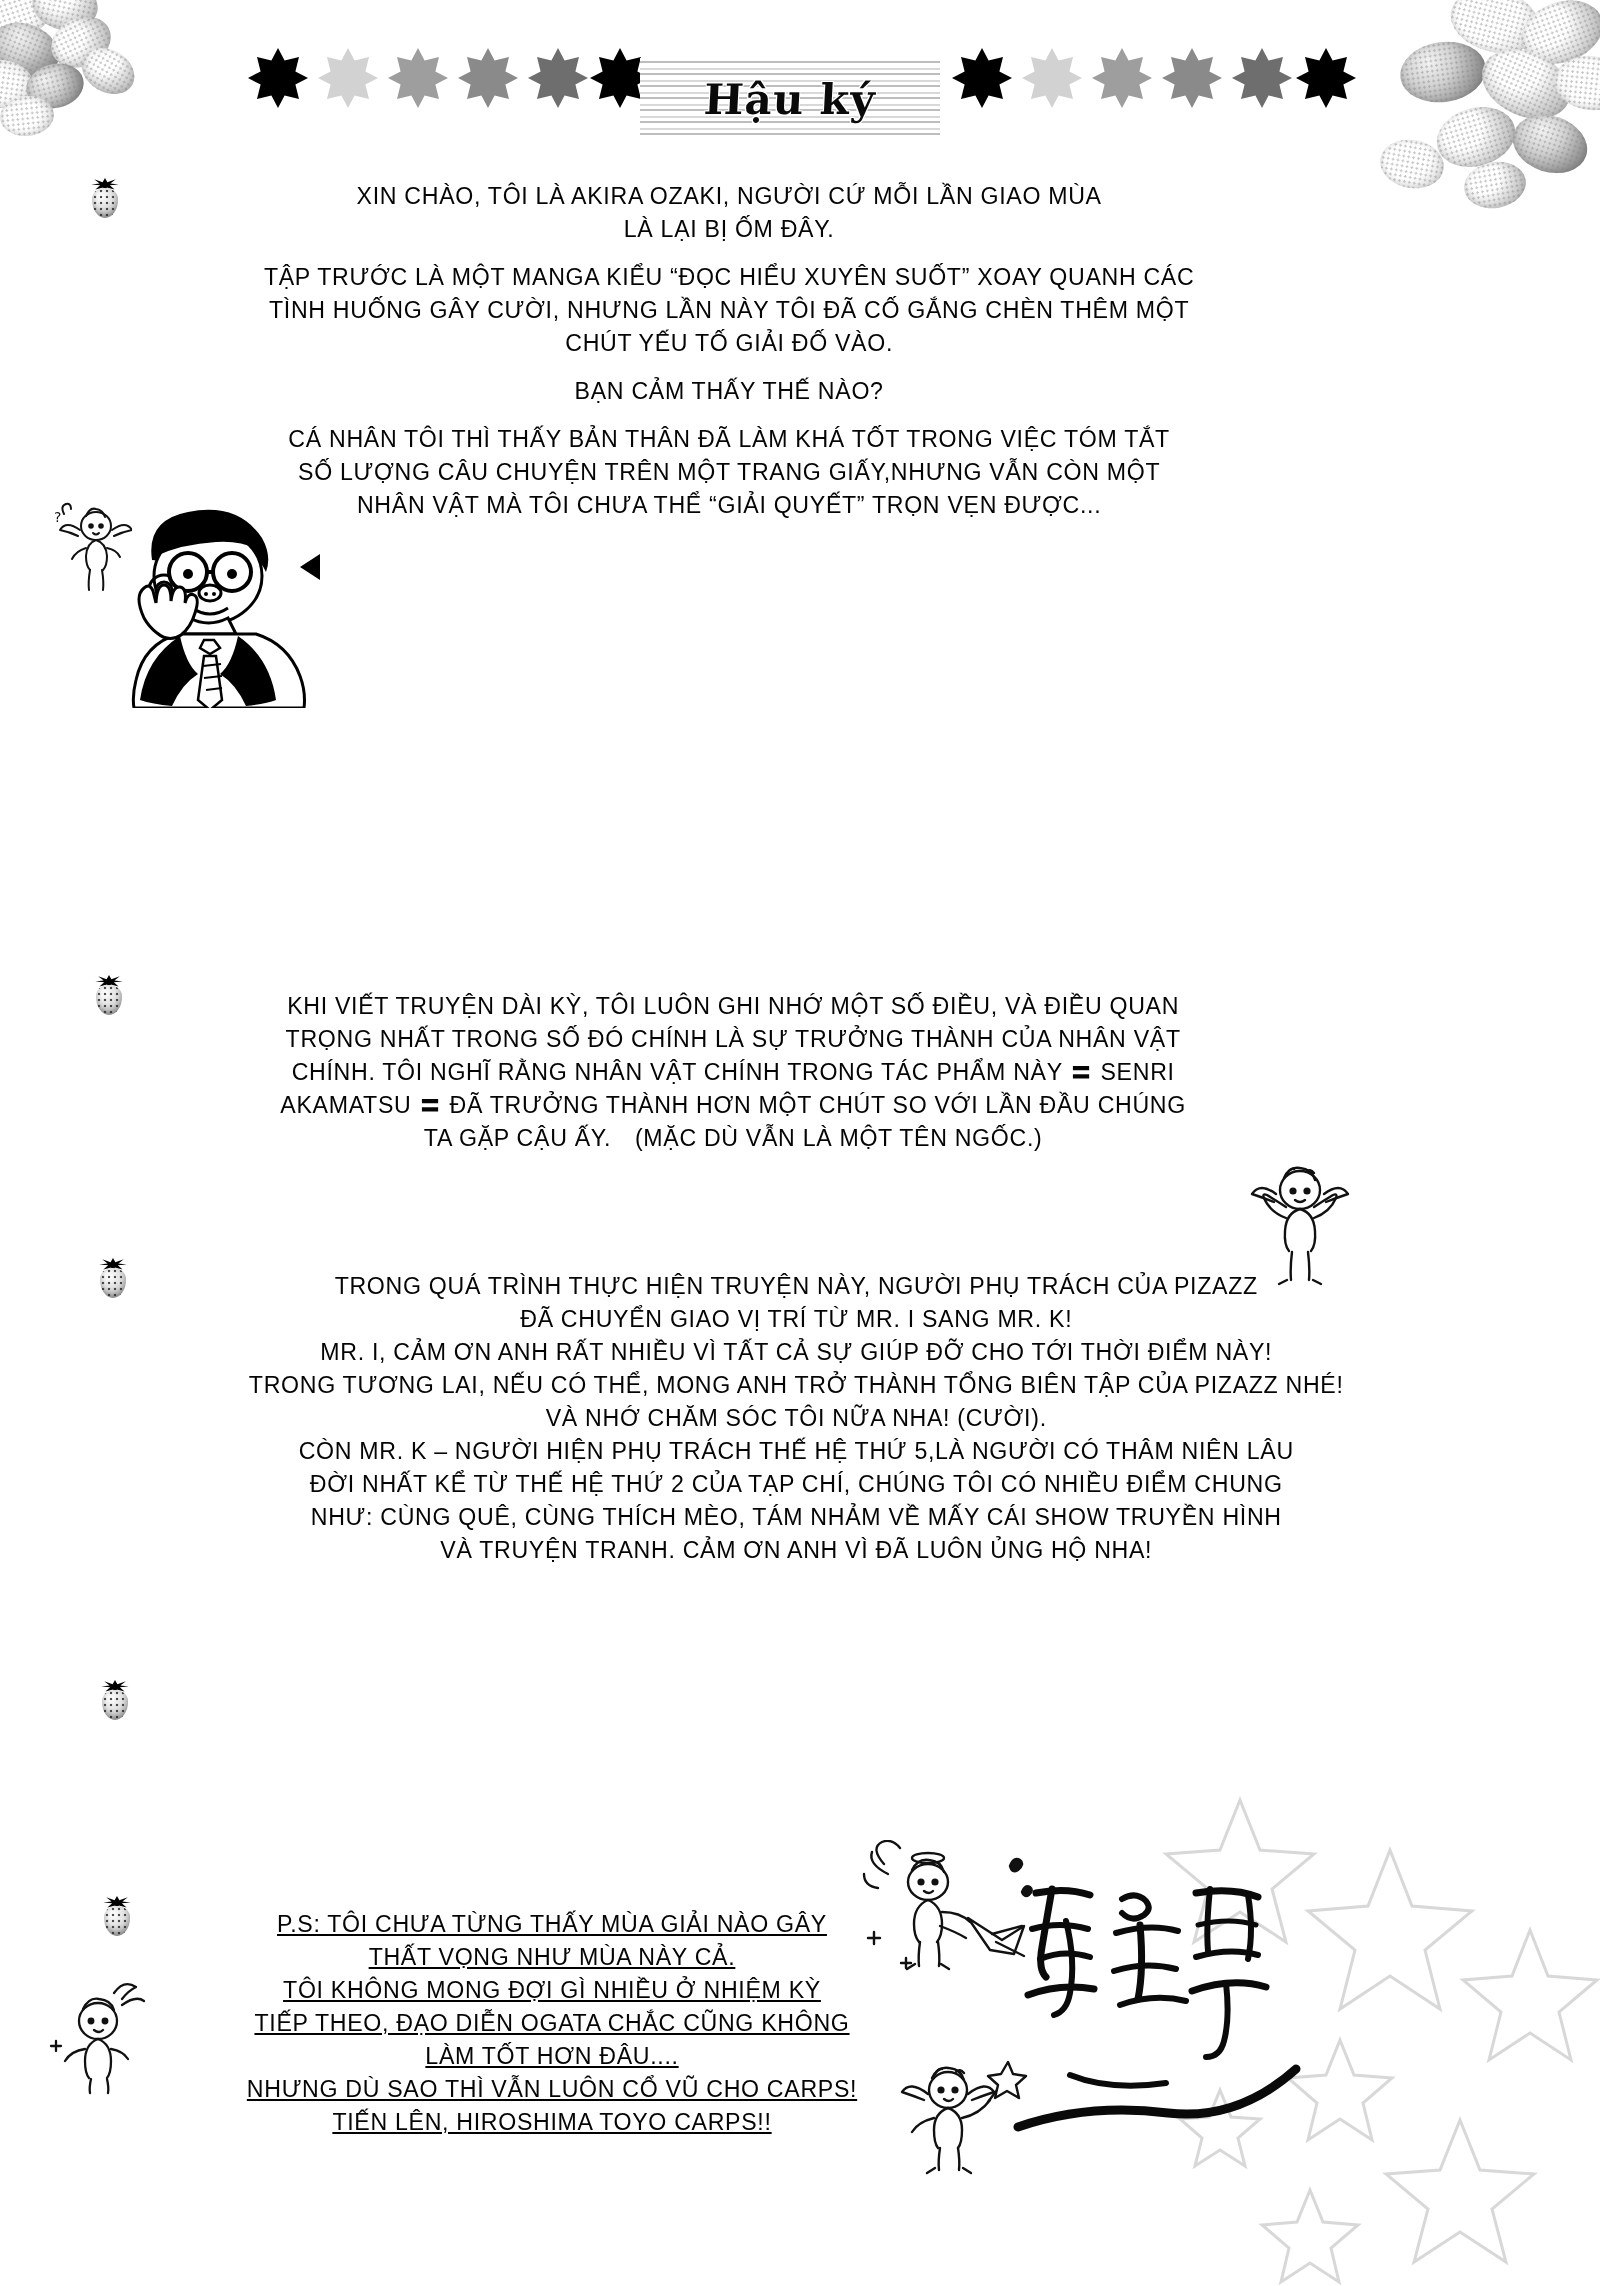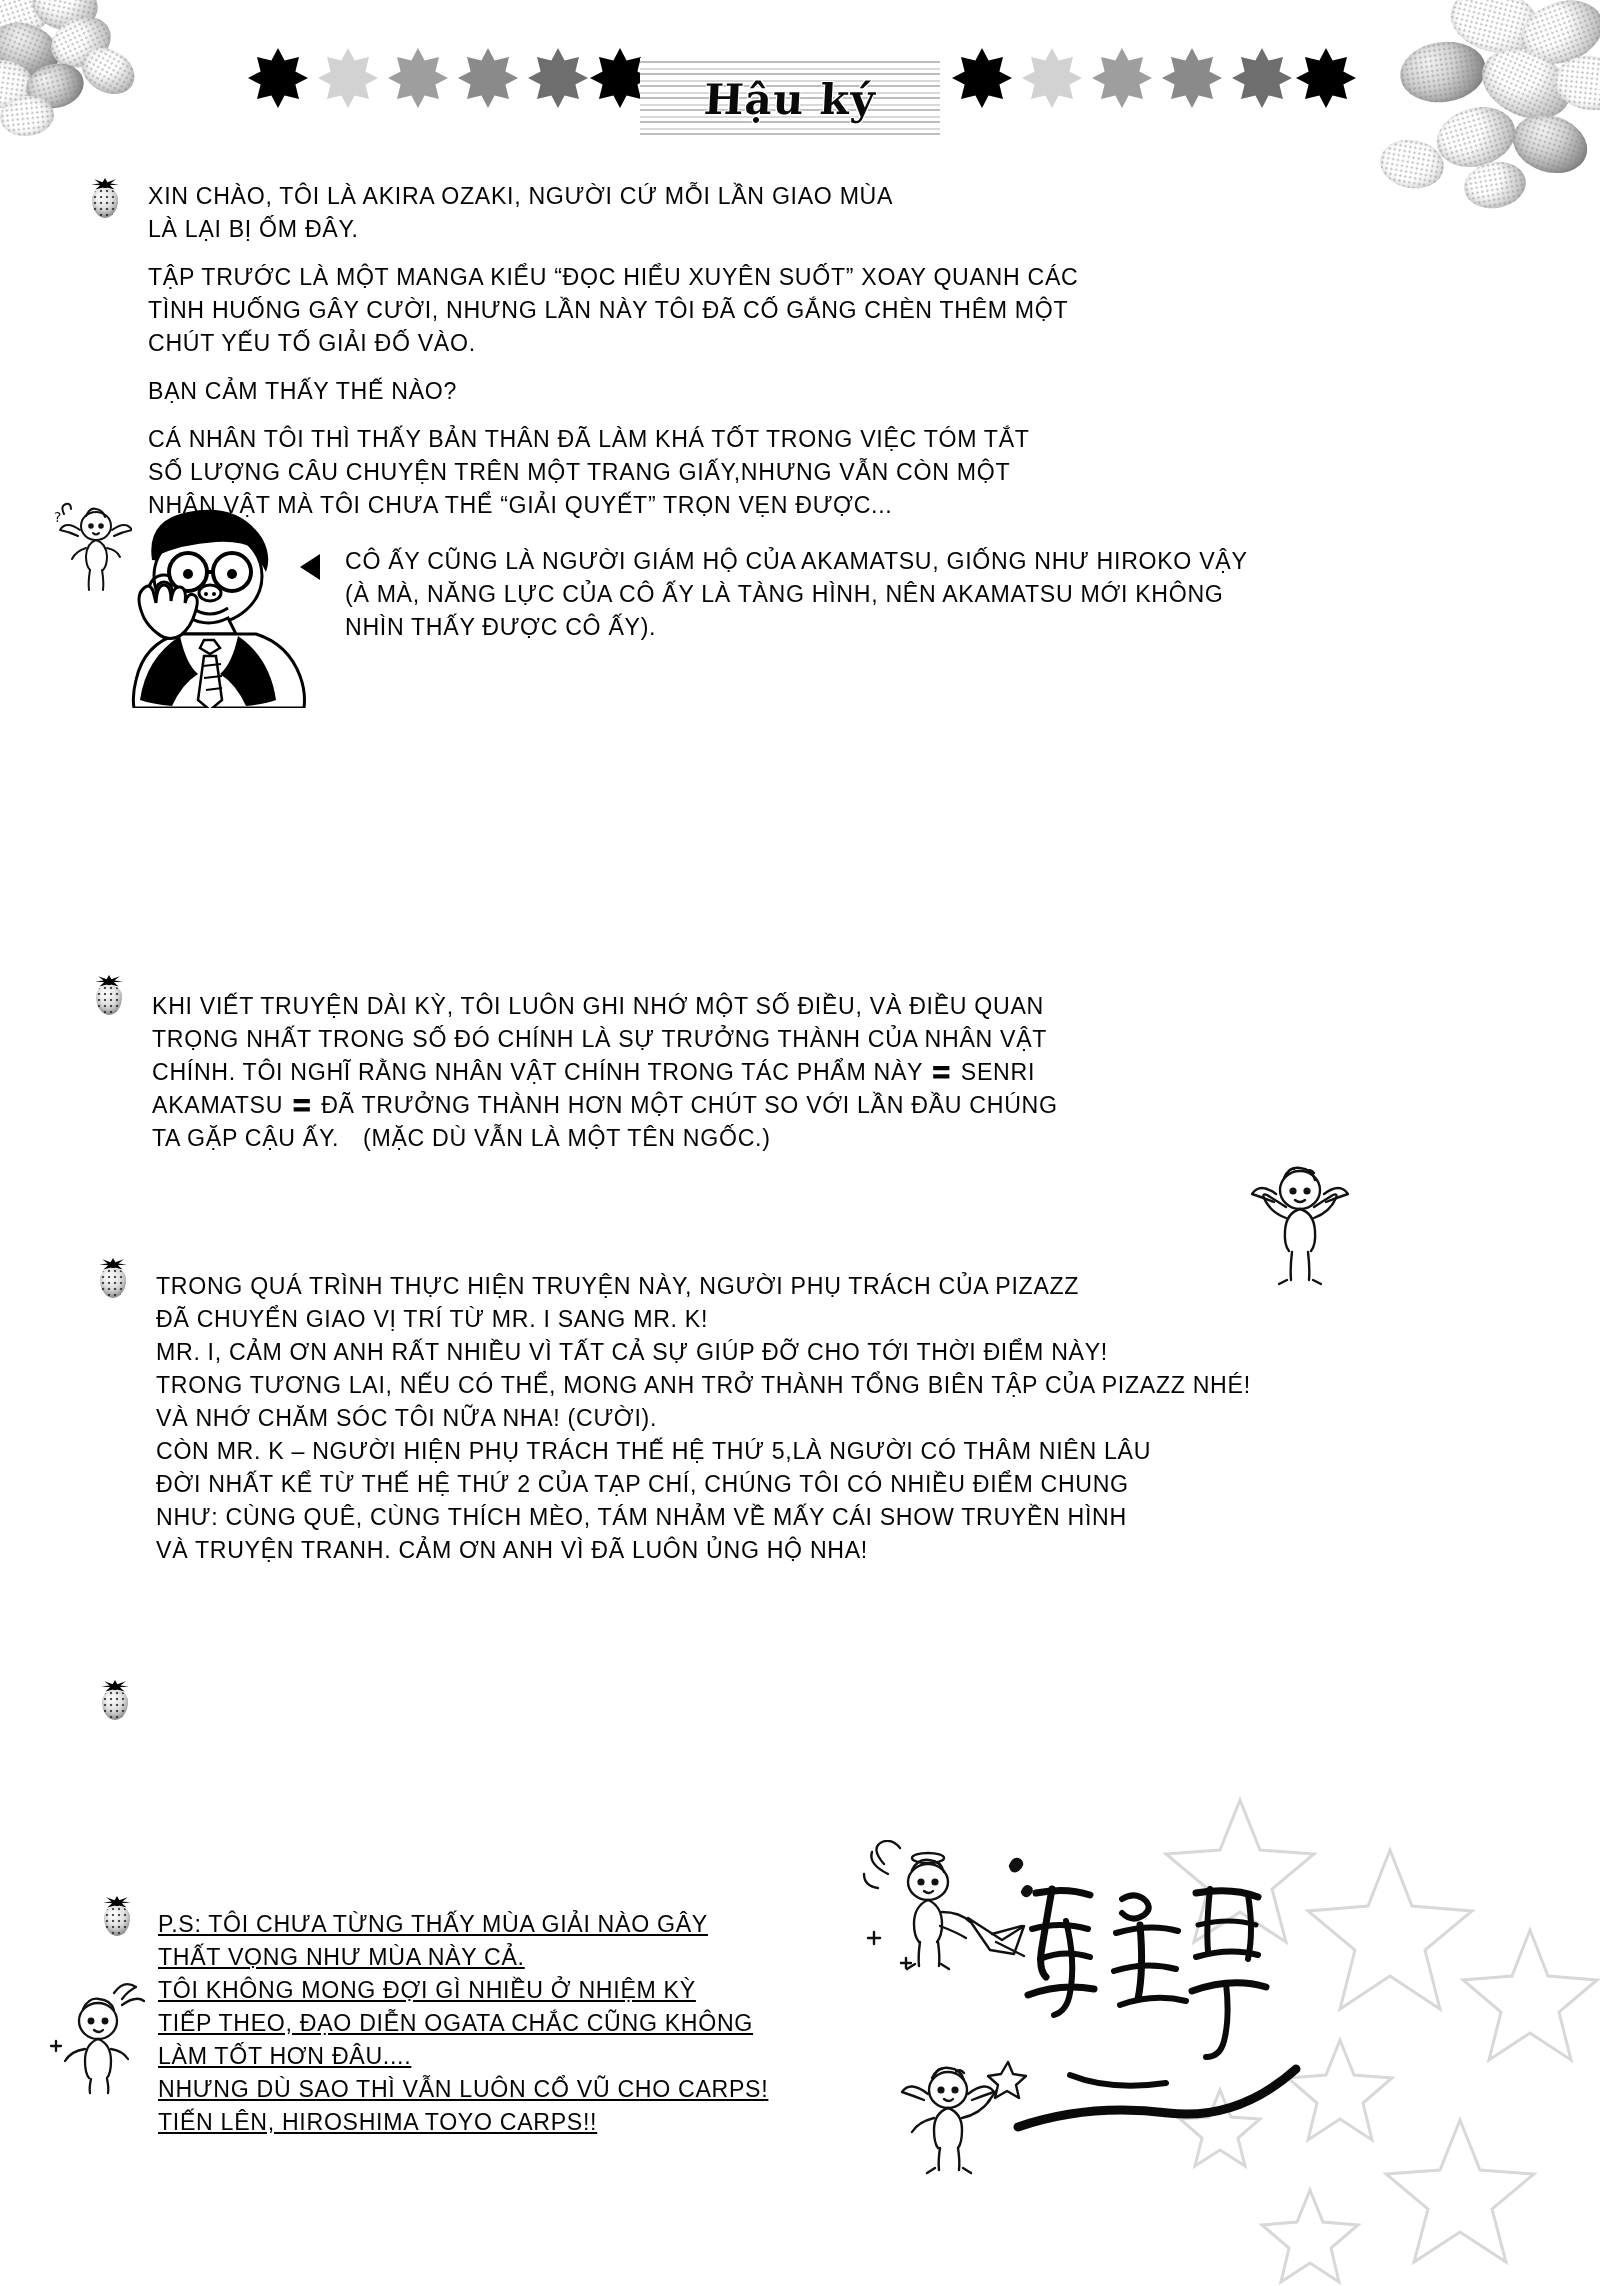--- a/index.html
+++ b/index.html
@@ -54,21 +54,21 @@
     display:flex;align-items:center;justify-content:center;
   }
   .title-text{
     font-family:"DejaVu Serif","Liberation Serif",serif;
     font-size:42px;font-weight:700;color:#0a0a0a;letter-spacing:1px;
     text-shadow:1px 1px 0 #fff,-1px -1px 0 #fff,1px -1px 0 #fff,-1px 1px 0 #fff;
     transform:skewX(-3deg);
   }
 
   
-  .block{position:absolute;}
+  .block{position:absolute;text-align:center;}
   .line{
     font-family:"Liberation Sans","DejaVu Sans",sans-serif;
     font-size:23.5px;line-height:33px;letter-spacing:.7px;
     color:#050505;white-space:pre;font-stretch:condensed;
     transform:scaleX(.985);transform-origin:left center;
   }
   .para{margin-bottom:15px;}
   .para:last-child{margin-bottom:0;}
 
   
@@ -243,25 +243,20 @@
       <line x1="96" y1="180" x2="114" y2="178" stroke="#000" stroke-width="2"></line>
       <line x1="98" y1="192" x2="114" y2="190" stroke="#000" stroke-width="2"></line>
 
       <path d="M36 120 q-10 -22 0 -30 q6 -5 9 3 l3 12 q1 -18 8 -18 q7 0 7 16 q2 -15 9 -14 q7 1 5 16 q3 -11 9 -8 q6 3 1 18 q-4 14 -14 22 q-12 8 -24 -2 q-8 -6 -13 -15 z" fill="#fff" stroke="#000" stroke-width="3"></path>
     </svg>
   </div>
 
   <div class="tri" style="left:300px;top:554px;"></div>
 
   <div class="block" style="left:345px;top:545px;width:1120px;">
-    <div class="para">
-      <div class="line">CÔ ẤY CŨNG LÀ NGƯỜI GIÁM HỘ CỦA AKAMATSU, GIỐNG NHƯ HIROKO VẬY</div>
-      <div class="line">(À MÀ, NĂNG LỰC CỦA CÔ ẤY LÀ TÀNG HÌNH, NÊN AKAMATSU MỚI KHÔNG</div>
-      <div class="line">NHÌN THẤY ĐƯỢC CÔ ẤY).</div>
-    </div>
   </div>
 
   <div class="berry" style="left:92px;top:975px;">
     <div class="leaf"></div>
     <div class="body"></div>
   </div>
 
   <div class="block" style="left:152px;top:990px;width:1180px;">
     <div class="para">
       <div class="line">KHI VIẾT TRUYỆN DÀI KỲ, TÔI LUÔN GHI NHỚ MỘT SỐ ĐIỀU, VÀ ĐIỀU QUAN</div>

